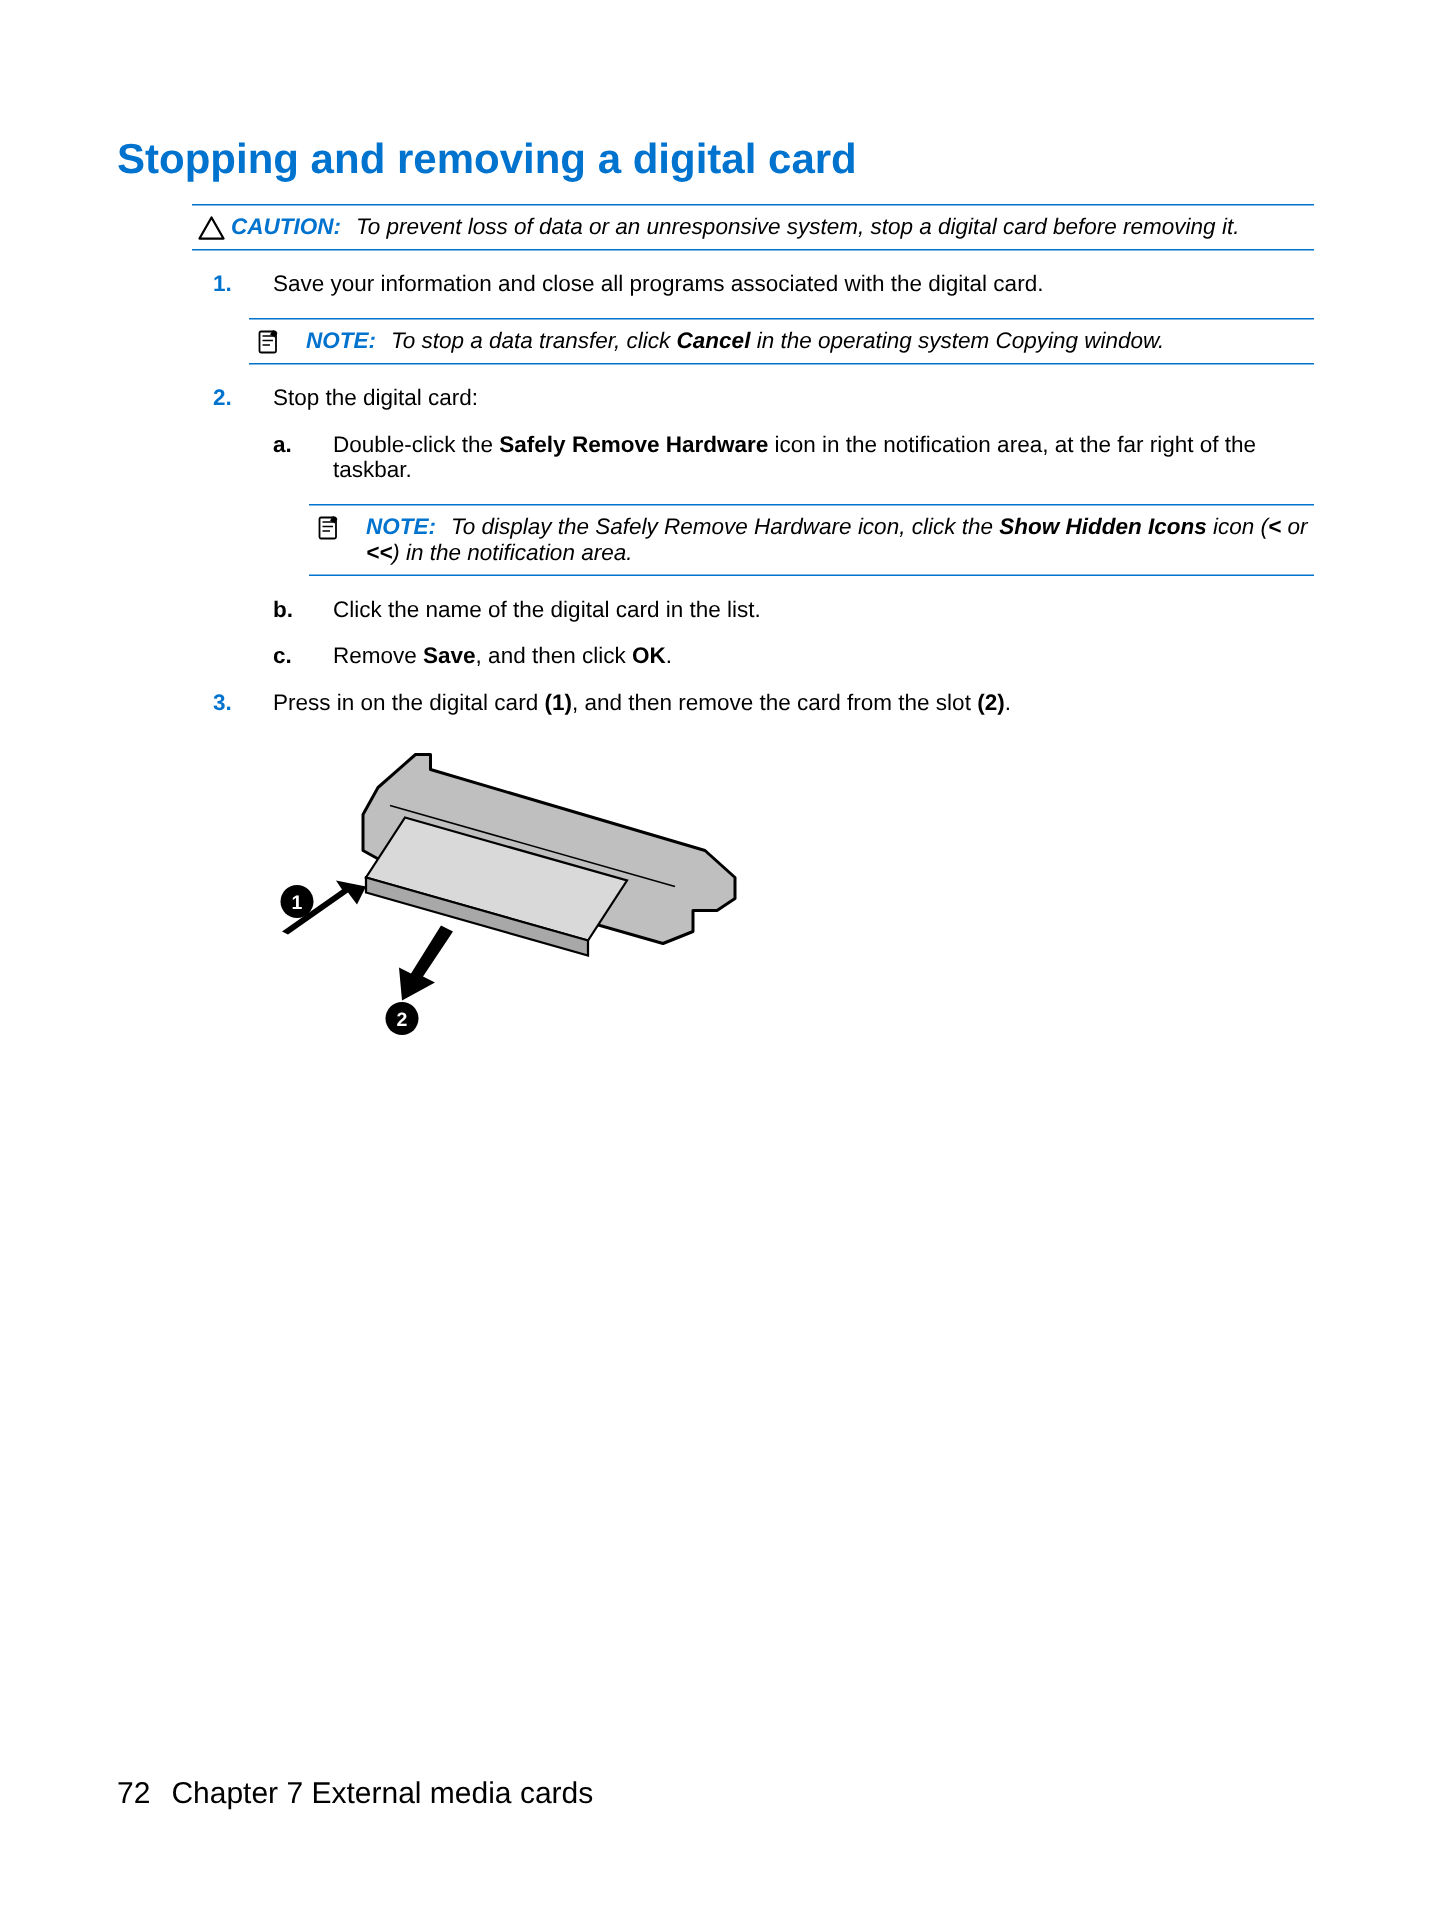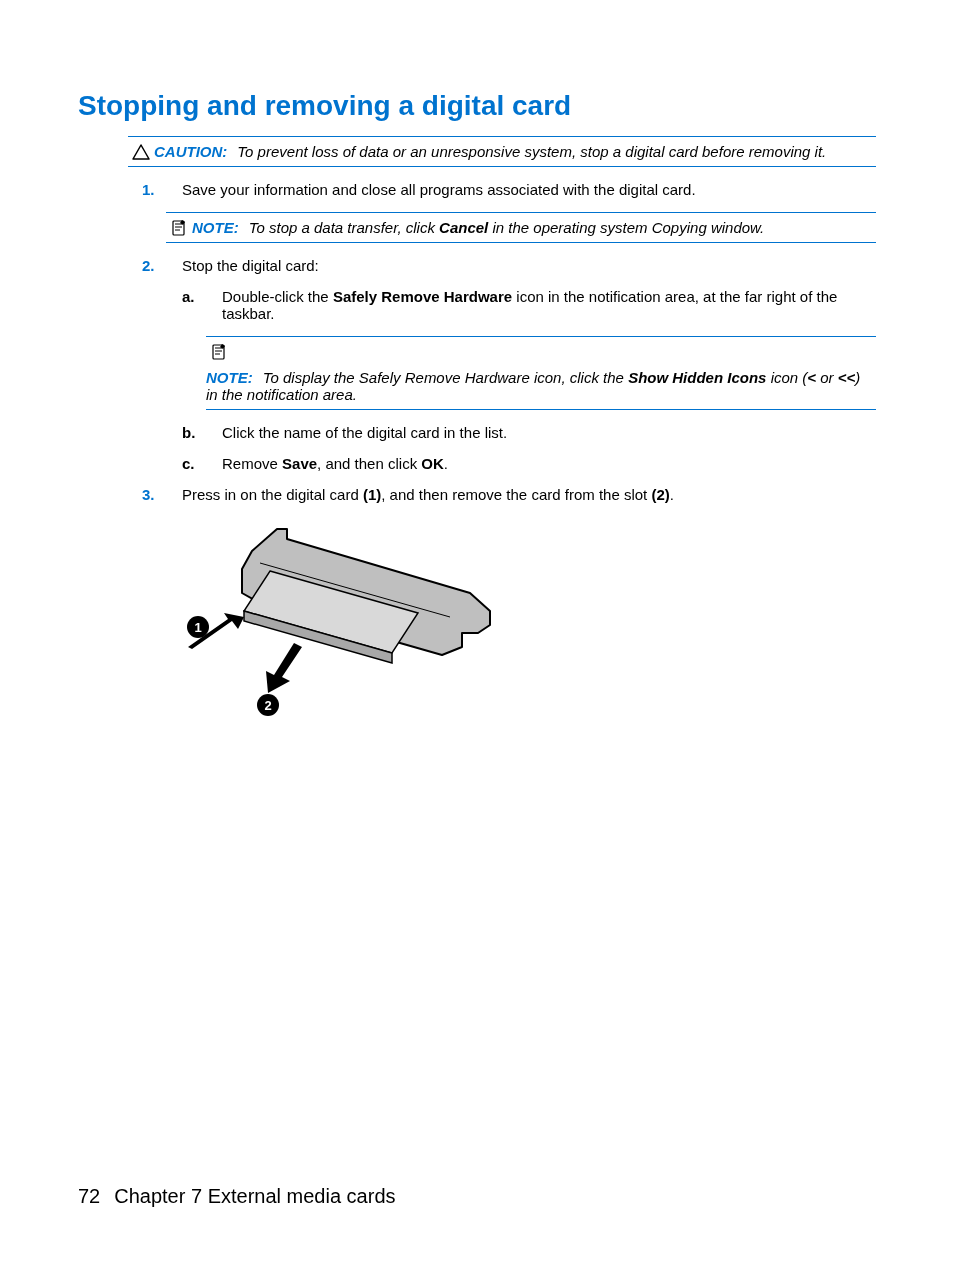--- a/index.html
+++ b/index.html
@@ -21,21 +21,21 @@
     }
     .callout {
       margin-left: 50px;
       border-top: 1px solid #0073cf;
       border-bottom: 1px solid #0073cf;
       padding: 6px 0;
       display: flex;
       align-items: flex-start;
       margin-bottom: 14px;
     }
-    .callout.nested1 { margin-left: 88px; }
+    .callout.nested1 { margin-left: 88px; gap: 12px; }
     .callout .icon-col {
       width: 26px;
       flex: 0 0 26px;
       display: flex;
       justify-content: center;
       padding-top: 1px;
     }
     .callout .text-col { flex: 1; font-style: italic; }
     .callout-label {
       color: #0073cf;
@@ -130,21 +130,21 @@
     <span class="num">2.</span>
     <span>Stop the digital card:</span>
 
     <ol class="sub-list">
       <li>
         <span class="letter">a.</span>
         <span>
           <span>Double-click the </span><span class="bold">Safely Remove Hardware</span><span> icon in the notification area, at the far right of the taskbar.</span>
         </span>
 
-        <div class="callout nested1" style="margin-left:-16px; margin-top:14px;flex-direction:column;">
+        <div class="callout nested1" style="margin-left:-16px; margin-top:14px;">
           <div class="icon-col">
             <span>
               <svg width="18" height="16" viewBox="0 0 18 16">
                 <rect x="3" y="1" width="11" height="14" rx="1" fill="none" stroke="#000" stroke-width="1.2"></rect>
                 <path d="M5 4 h7 M5 7 h7 M5 10 h5" stroke="#000" stroke-width="1"></path>
                 <path d="M12 0 l3 2 -2 3 -3 -2 z" fill="#000"></path>
               </svg>
             </span>
           </div>
           <div class="text-col">

